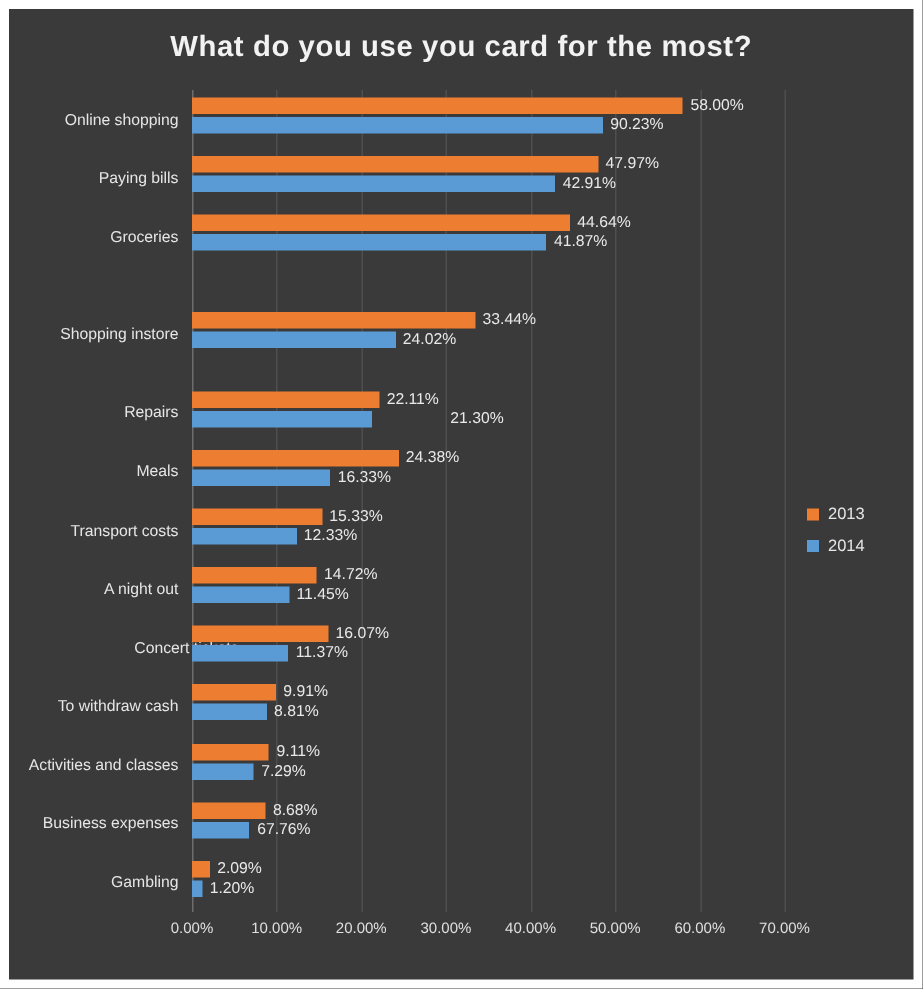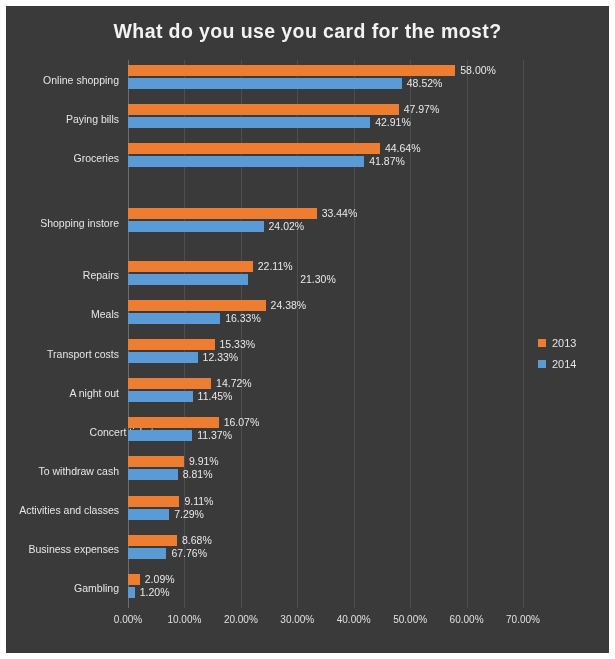--- a/index.html
+++ b/index.html
@@ -126,21 +126,21 @@
       <div class="gridline" style="left: 169.286px;"></div>
       <div class="gridline" style="left: 225.714px;"></div>
       <div class="gridline" style="left: 282.143px;"></div>
       <div class="gridline" style="left: 338.571px;"></div>
       <div class="gridline" style="left: 395px;"></div>
       <div class="cat-row" style="top: 0px; height: 39.1429px;">
         <div class="cat-label">Online shopping</div>
         <div class="bar s2013" style="width: 327.286px; background: rgb(237, 125, 49);"></div>
         <div class="bar-label s2013" style="left: 332.286px;">58.00%</div>
         <div class="bar s2014" style="width: 273.791px; background: rgb(91, 155, 213);"></div>
-        <div class="bar-label s2014" style="left: 278.791px;">48.52%</div>
+        <div class="bar-label s2014" style="left: 278.791px;">90.23%</div>
       </div>
       <div class="cat-row" style="top: 39.1429px; height: 39.1429px;">
         <div class="cat-label">Paying bills</div>
         <div class="bar s2013" style="width: 270.688px; background: rgb(237, 125, 49);"></div>
         <div class="bar-label s2013" style="left: 275.688px;">47.97%</div>
         <div class="bar s2014" style="width: 242.135px; background: rgb(91, 155, 213);"></div>
         <div class="bar-label s2014" style="left: 247.135px;">42.91%</div>
       </div>
       <div class="cat-row" style="top: 78.2857px; height: 39.1429px;">
         <div class="cat-label">Groceries</div>

